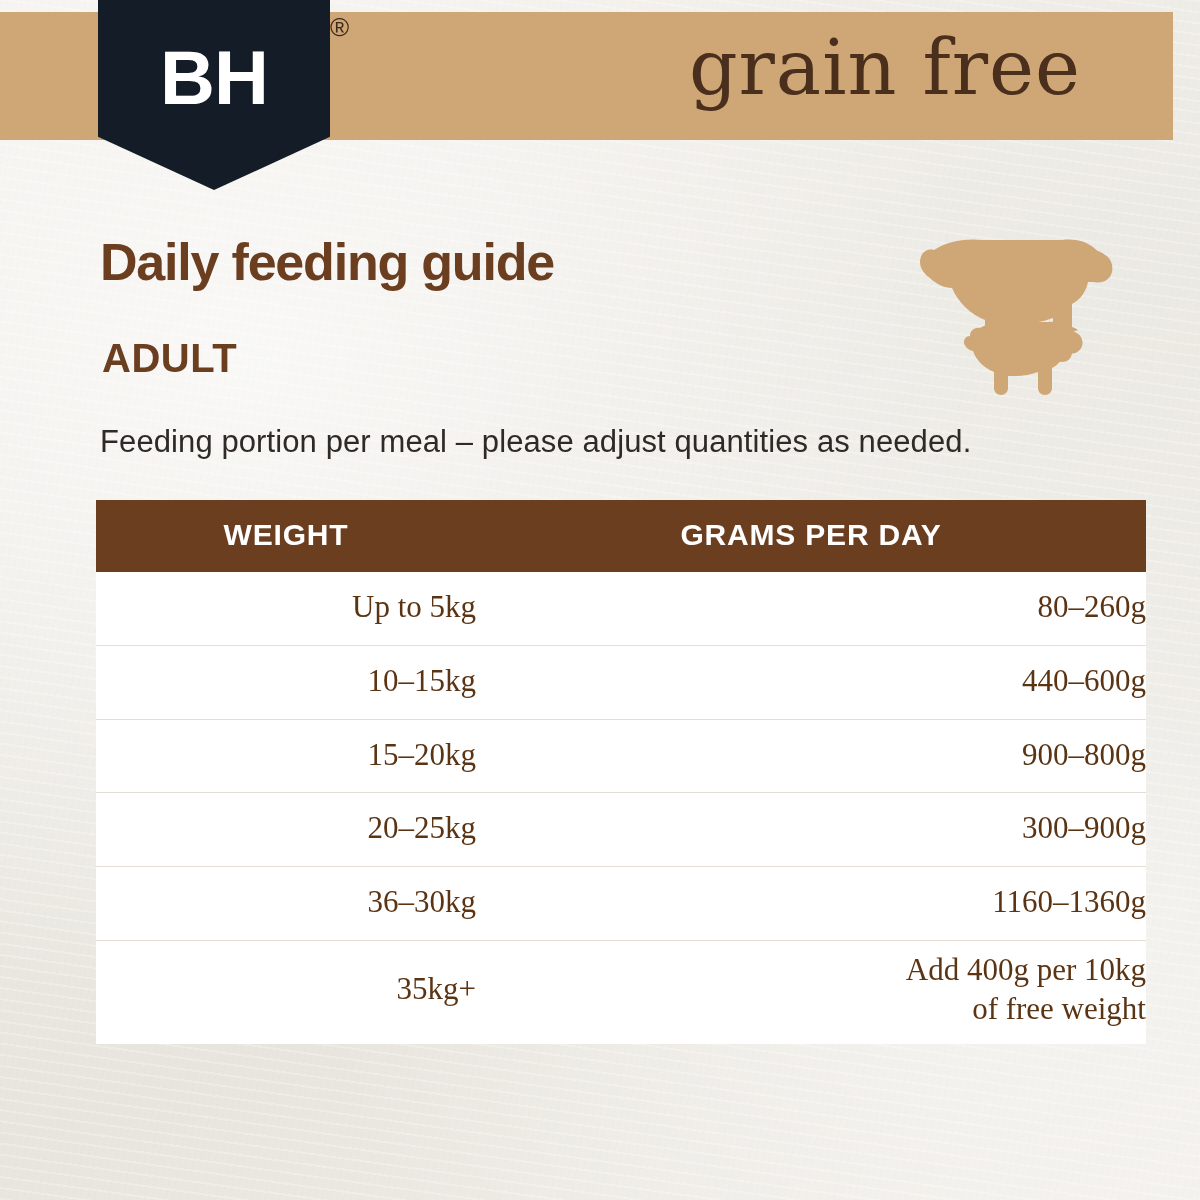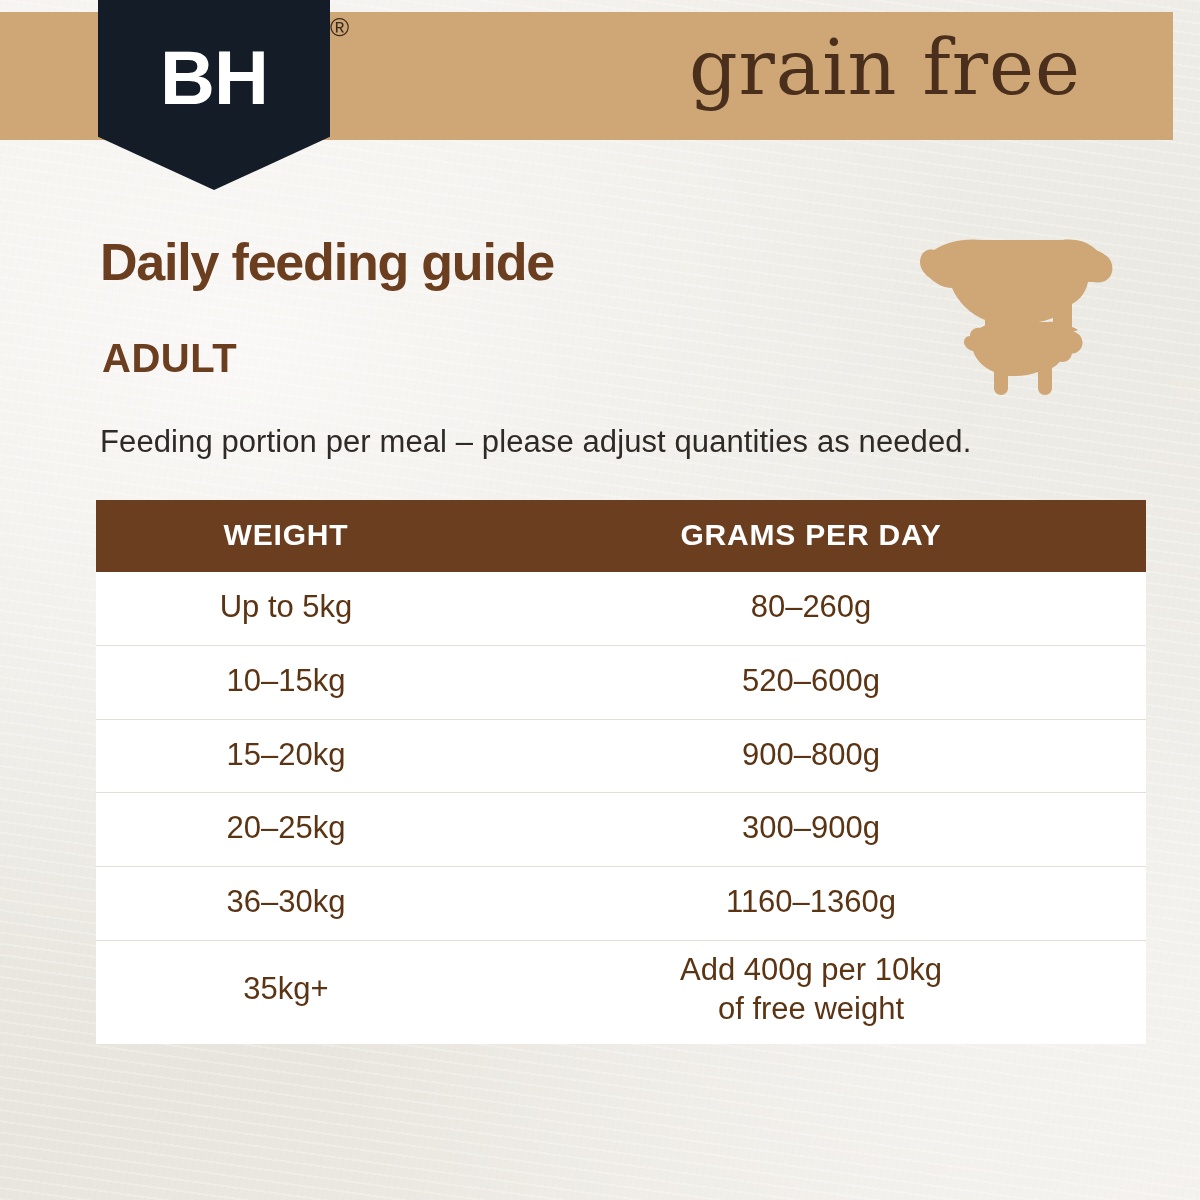--- a/index.html
+++ b/index.html
@@ -136,24 +136,25 @@
     font-weight: bold;
     letter-spacing: 0.8px;
     padding: 18px 0 20px;
     text-align: center;
   }
   .table th.col-weight { width: 380px; }
   .table td {
     background: #ffffff;
     color: #5b3414;
     font-size: 31px;
-    text-align: center;
+    text-align: right;
     padding: 16px 0 18px;
     border-bottom: 1px solid #e3ded6;
     line-height: 1.25;
+    font-family: Liberation Serif, serif;
   }
   .table tr:last-child td { border-bottom: none; }
   .table td.weight-cell { color: #5b3414; }
   .table .two-line { padding: 10px 0 16px; }
 </style>
 </head>
 <body>
 
 <div id="page">
 
@@ -201,21 +202,21 @@
         <th>GRAMS PER DAY</th>
       </tr>
     </thead>
     <tbody>
       <tr>
         <td class="weight-cell">Up to 5kg</td>
         <td>80–260g</td>
       </tr>
       <tr>
         <td class="weight-cell">10–15kg</td>
-        <td>520–600g</td>
+        <td>440–600g</td>
       </tr>
       <tr>
         <td class="weight-cell">15–20kg</td>
         <td>900–800g</td>
       </tr>
       <tr>
         <td class="weight-cell">20–25kg</td>
         <td>300–900g</td>
       </tr>
       <tr>

